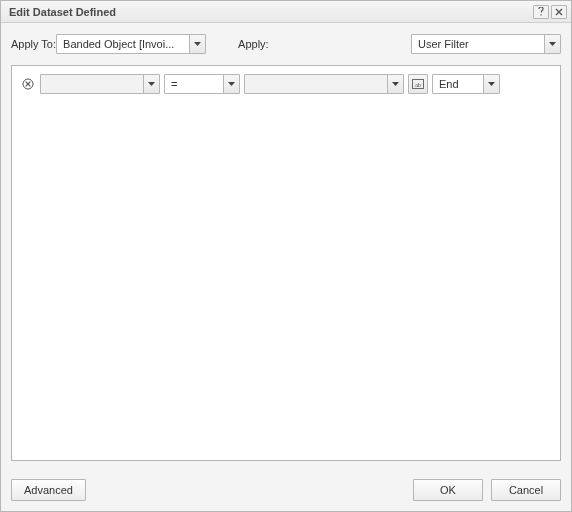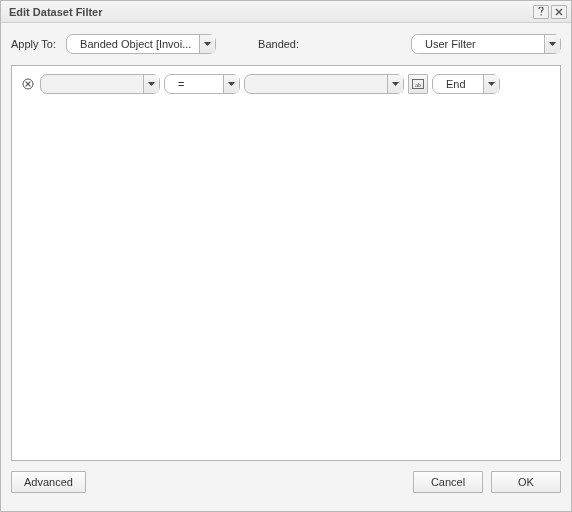--- a/index.html
+++ b/index.html
@@ -46,31 +46,30 @@
     justify-content: center;
     border-radius: 1px;
     cursor: pointer;
   }
   .titlebar .tb-btn svg { display: block; }
   .toprow {
     height: 42px;
     display: flex;
     align-items: center;
     padding: 8px 10px 8px 10px;
-    gap: 10px;
+    gap: 0;
   }
   .toprow .lbl { color: #333; }
   .combo {
     display: flex;
     align-items: flex-end;
     border: 1px solid #b5b5b5;
     background: #fff;
     height: 20px;
-    border-radius: 7px;
-    padding-left: 7px;
+    border-radius: 1px;
   }
   .combo.readonly-grey { background: #f2f2f2; }
   .combo .txt {
     flex: 1;
     padding: 0 6px;
     font-size: 11px;
     white-space: nowrap;
     overflow: hidden;
     text-overflow: ellipsis;
     line-height: 18px;
@@ -114,21 +113,21 @@
     background: linear-gradient(#f6f6f6, #e8e8e8);
     display: flex;
     align-items: center;
     justify-content: center;
     cursor: pointer;
     border-radius: 1px;
   }
   .buttonbar {
     height: 40px;
     display: flex;
-    align-items: flex-start;
+    align-items: flex-end;
     padding: 0 10px 10px 10px;
     gap: 8px;
   }
   .btn {
     height: 22px;
     min-width: 64px;
     padding: 0 12px;
     border: 1px solid #b5b5b5;
     background: linear-gradient(#fdfdfd, #ececec);
     font-size: 11px;
@@ -139,21 +138,21 @@
     border-radius: 1px;
   }
   .spacer { flex: 1; }
 </style>
 </head>
 <body>
 
 <div class="dialog">
 
   <div class="titlebar">
-    <span class="title">Edit Dataset Filter</span>
+    <span class="title">Edit Dataset Defined</span>
     <div class="tb-btn">
       <svg width="8" height="9" viewBox="0 0 8 9">
         <path d="M2 2 Q2 0 4 0 Q6 0 6 2 Q6 3.2 4.5 4 L4.5 5.5 M4 7.2 L4 8.5" stroke="#555" stroke-width="1.2" fill="none"></path>
       </svg>
     </div>
     <div class="tb-btn">
       <svg width="8" height="8" viewBox="0 0 8 8">
         <path d="M1 1 L7 7 M7 1 L1 7" stroke="#555" stroke-width="1.4"></path>
       </svg>
     </div>
@@ -163,21 +162,21 @@
     <span class="lbl">Apply To:</span>
     <div class="combo" style="width:150px">
       <span class="txt">Banded Object [Invoi...</span>
       <div class="arrow-btn">
         <svg width="7" height="4" viewBox="0 0 7 4">
             <path d="M0 0 L3.5 4 L7 0 Z" fill="#444"></path>
           </svg>
       </div>
     </div>
 
-    <span class="lbl" style="margin-left:32px">Banded:</span>
+    <span class="lbl" style="margin-left:32px">Apply:</span>
     <div class="combo" style="width:150px; margin-left:auto">
       <span class="txt">User Filter</span>
       <div class="arrow-btn">
         <svg width="7" height="4" viewBox="0 0 7 4">
             <path d="M0 0 L3.5 4 L7 0 Z" fill="#444"></path>
           </svg>
       </div>
     </div>
   </div>
 
@@ -233,17 +232,17 @@
             </svg>
         </div>
       </div>
 
     </div>
   </div>
 
   <div class="buttonbar">
     <div class="btn">Advanced</div>
     <div class="spacer"></div>
+    <div class="btn" style="min-width:70px">OK</div>
     <div class="btn" style="min-width:70px">Cancel</div>
-    <div class="btn" style="min-width:70px">OK</div>
   </div>
 
 </div>
 
 </body></html>

